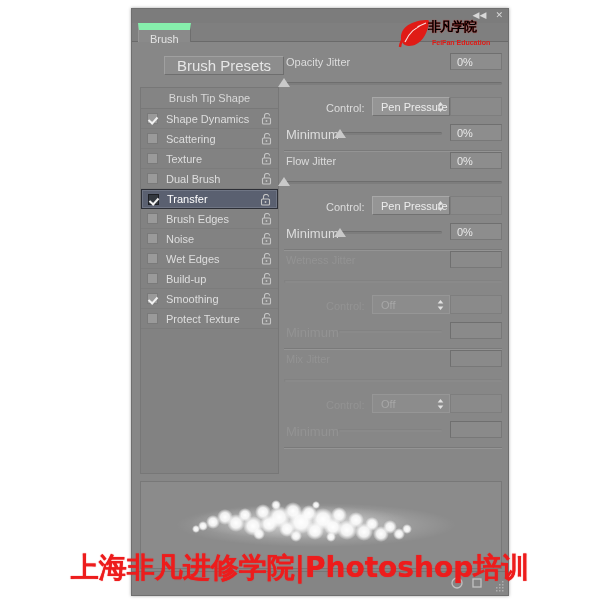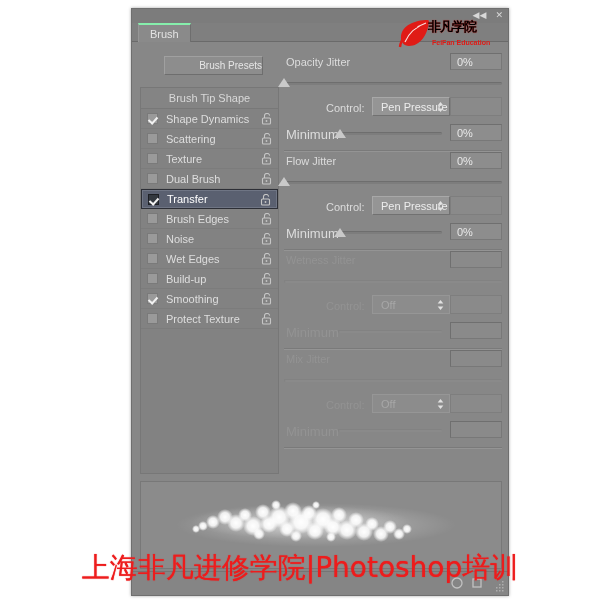--- a/index.html
+++ b/index.html
@@ -34,21 +34,21 @@
     border-bottom:1px solid #6a6a6a;
     box-sizing:border-box;
   }
   #brush-tab{
     position:absolute; left:6px; top:0px;
     height:19px; line-height:19px;
     padding:0 11px;
     background:#8a8a8a;
     color:#e3e3e3;
     font-size:11px;
-    border-top:2px solid #86efac;
+    border-top:7px solid #86efac;
     border-left:1px solid #969696;
     border-right:1px solid #6e6e6e;
     box-sizing:border-box;
     cursor:default;
   }
 
   .win-ctrls{
     position:absolute; right:5px; top:1px;
     display:flex; gap:9px; align-items:center;
     z-index:9;
@@ -77,26 +77,26 @@
   #logo .logo-en{
     position:absolute; left:34px; top:22px;
     color:#e01b16;
     font-size:7px; font-weight:bold;
     white-space:nowrap;
   }
 
   
   #brush-presets-btn{
     position:absolute; left:32px; top:47px;
-    width:99px; height:19px; line-height:18px;
-    text-align:right;
+    width:120px; height:19px; line-height:18px;
+    text-align:center;
     background:#8d8d8d;
     border:1px solid #a0a0a0;
     border-bottom-color:#6e6e6e; border-right-color:#6e6e6e;
-    color:#e6e6e6; font-size:10px;
+    color:#e6e6e6; font-size:15px;
     box-sizing:border-box;
     cursor:pointer;
   }
 
   
   #option-list{
     position:absolute; left:8px; top:78px;
     width:139px; height:387px;
     background:#828282;
     border:1px solid #777777;
@@ -309,21 +309,21 @@
   }
 
   
   #watermark{
     position:absolute;
     left:0; top:549px; width:600px;
     text-align:center;
     color:#ed1c1c;
     font-family:"DejaVu Sans", sans-serif;
     font-size:28px;
-    font-weight:normal;
+    font-weight:bold;
     letter-spacing:0px;
     white-space:nowrap;
     z-index:20;
     pointer-events:none;
     text-shadow:0 0 1px #ed1c1c;
   }
 </style>
 </head>
 <body>
 

